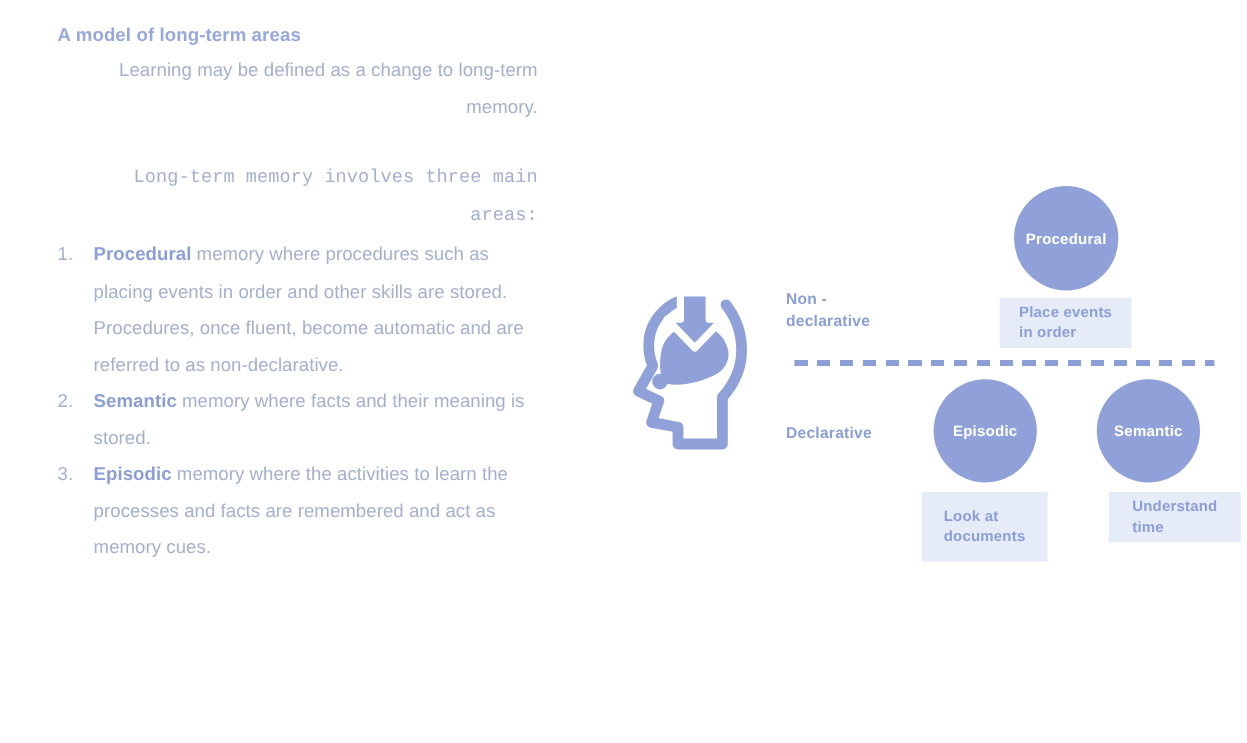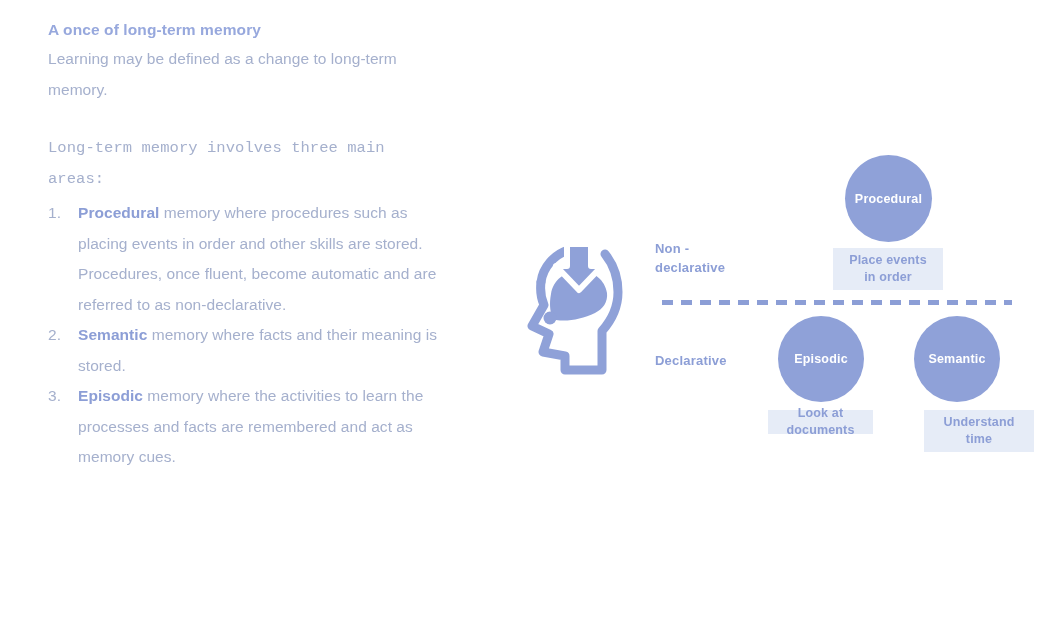--- a/index.html
+++ b/index.html
@@ -29,20 +29,21 @@
     line-height: 1.55;
     margin: 0 0 2px 0;
     letter-spacing: 0.1px;
   }
   .para {
     font-size: 15.5px;
     color: #a5b0cd;
     line-height: 1.97;
     margin: 0;
     letter-spacing: 0.05px;
+    text-align: right;
   }
   .para.intro-2 {
     margin-top: 28px;
     font-family: Liberation Mono, monospace;
   }
   .para.closing {
     margin-top: 31px;
   }
 
   ol.areas {
@@ -150,51 +151,50 @@
     height: 86px;
   }
 
   .node-box {
     position: absolute;
     background: #e6ecf7;
     color: #8c9ed6;
     font-size: 12.5px;
     font-weight: bold;
     line-height: 1.4;
-    text-align: center;
     display: flex;
     align-items: center;
     justify-content: center;
     letter-spacing: 0.15px;
   }
   .node-box.place-events {
     left: 333px;
     top: 118px;
     width: 110px;
     height: 42px;
   }
   .node-box.look-at {
     left: 268px;
     top: 280px;
     width: 105px;
-    height: 24px;
+    height: 58px;
   }
   .node-box.understand {
     left: 424px;
     top: 280px;
     width: 110px;
     height: 42px;
   }
 </style>
 </head>
 <body>
 
 <div class="text-col">
 
-  <p class="doc-heading">A once of long-term memory</p>
+  <p class="doc-heading">A model of long-term areas</p>
 
   <p class="para intro-1">Learning may be defined as a change to long-term memory.</p>
 
   <p class="para intro-2">Long-term memory involves three main areas:</p>
 
   <ol class="areas">
     <li>
       <span class="marker">1.</span><span class="term">Procedural</span><span> memory where procedures such as placing events in order and other skills are stored. Procedures, once fluent, become automatic and are referred to as non-declarative.</span>
     </li>
     <li>

